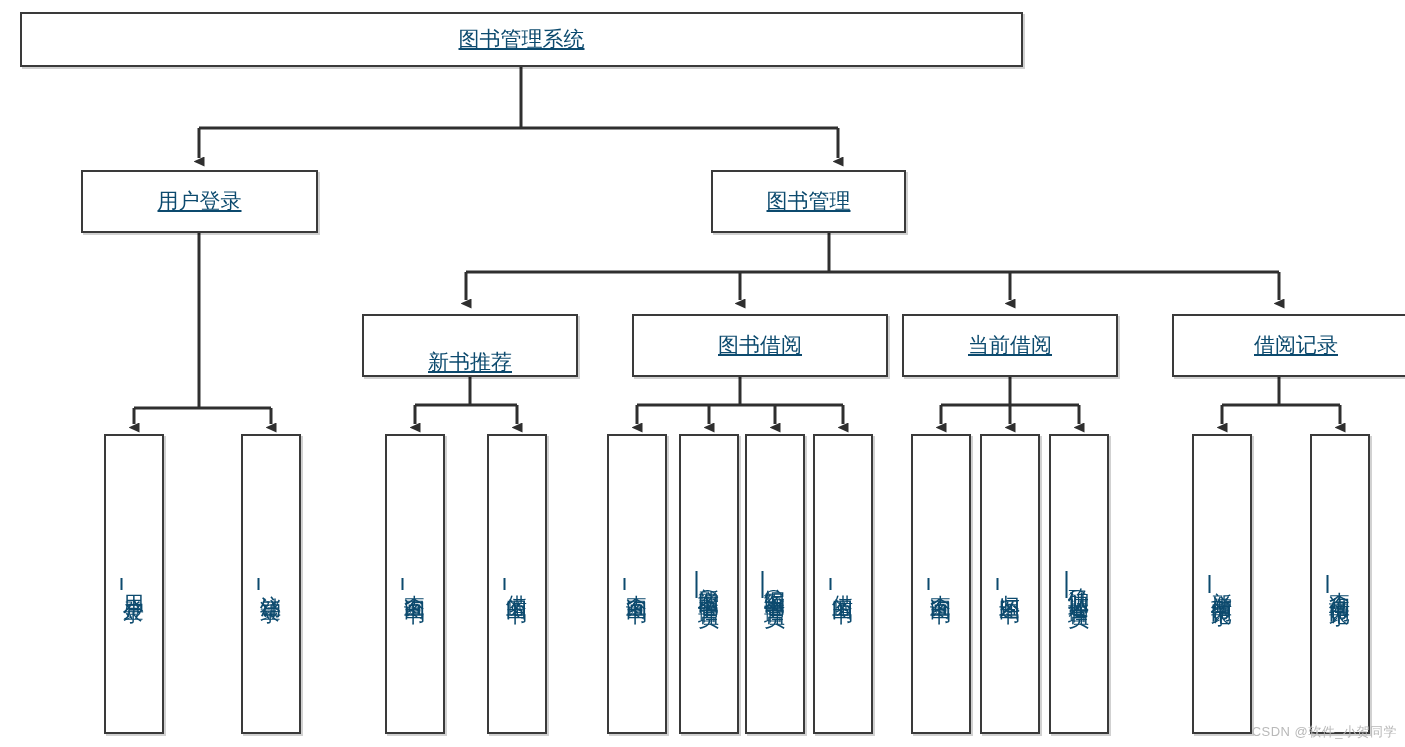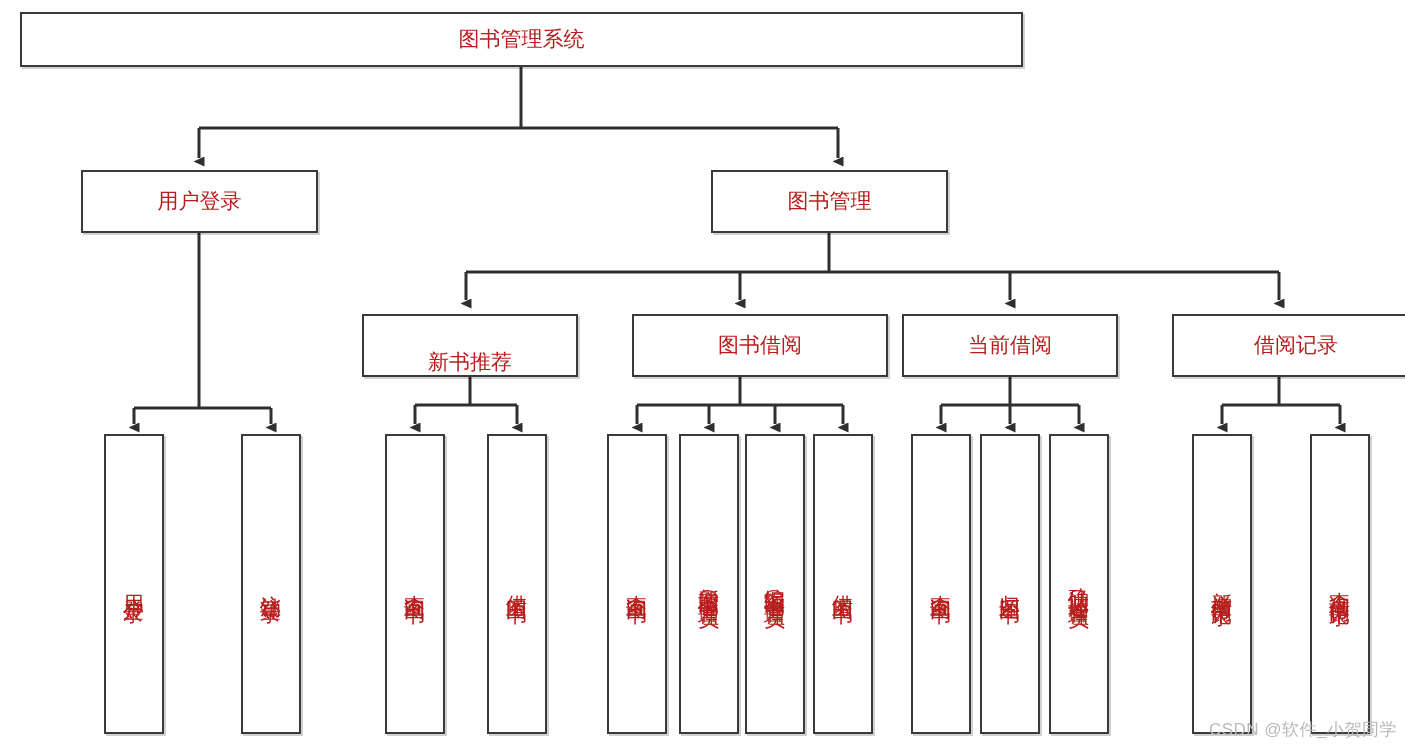--- a/index.html
+++ b/index.html
@@ -19,21 +19,22 @@
   }
   .node {
     position: absolute;
     box-sizing: border-box;
     border: 2px solid #3a3a3a;
     background: #ffffff;
     box-shadow: 2px 2px 0 rgba(0,0,0,0.18);
     display: flex;
     align-items: center;
     justify-content: center;
-    color: #b91c1c;
+    color: #0c4a6e;
+    text-decoration: underline;
   }
   .node .label {
     text-align: center;
     line-height: 1.18;
     white-space: nowrap;
   }
   .node.h .label {
     font-size: 21px;
   }
   .node.root .label {
@@ -56,21 +57,21 @@
     left: 0;
     top: 0;
     width: 1405px;
     height: 747px;
     pointer-events: none;
   }
   #watermark {
     position: absolute;
     right: 8px;
     bottom: 6px;
-    font-size: 17px;
+    font-size: 13px;
     color: #b9b9b9;
     letter-spacing: 0.5px;
     white-space: nowrap;
   }
 </style>
 </head>
 <body>
 
 <div id="canvas">
 
@@ -124,21 +125,21 @@
     </g>
   </svg>
 
   <div class="node root h" style="left:20px; top:12px; width:1003px; height:55px;">
     <span class="label">图书管理系统</span>
   </div>
 
   <div class="node h" style="left:81px; top:170px; width:237px; height:63px;">
     <span class="label">用户登录</span>
   </div>
-  <div class="node h" style="left:711px; top:170px; width:237px; height:63px;">
+  <div class="node h" style="left:711px; top:170px; width:195px; height:63px;">
     <span class="label">图书管理</span>
   </div>
 
   <div class="node h" style="left:362px; top:314px; width:216px; height:63px;align-items:flex-end;">
     <span class="label">新书推荐</span>
   </div>
   <div class="node h" style="left:632px; top:314px; width:256px; height:63px;">
     <span class="label">图书借阅</span>
   </div>
   <div class="node h" style="left:902px; top:314px; width:216px; height:63px;">

